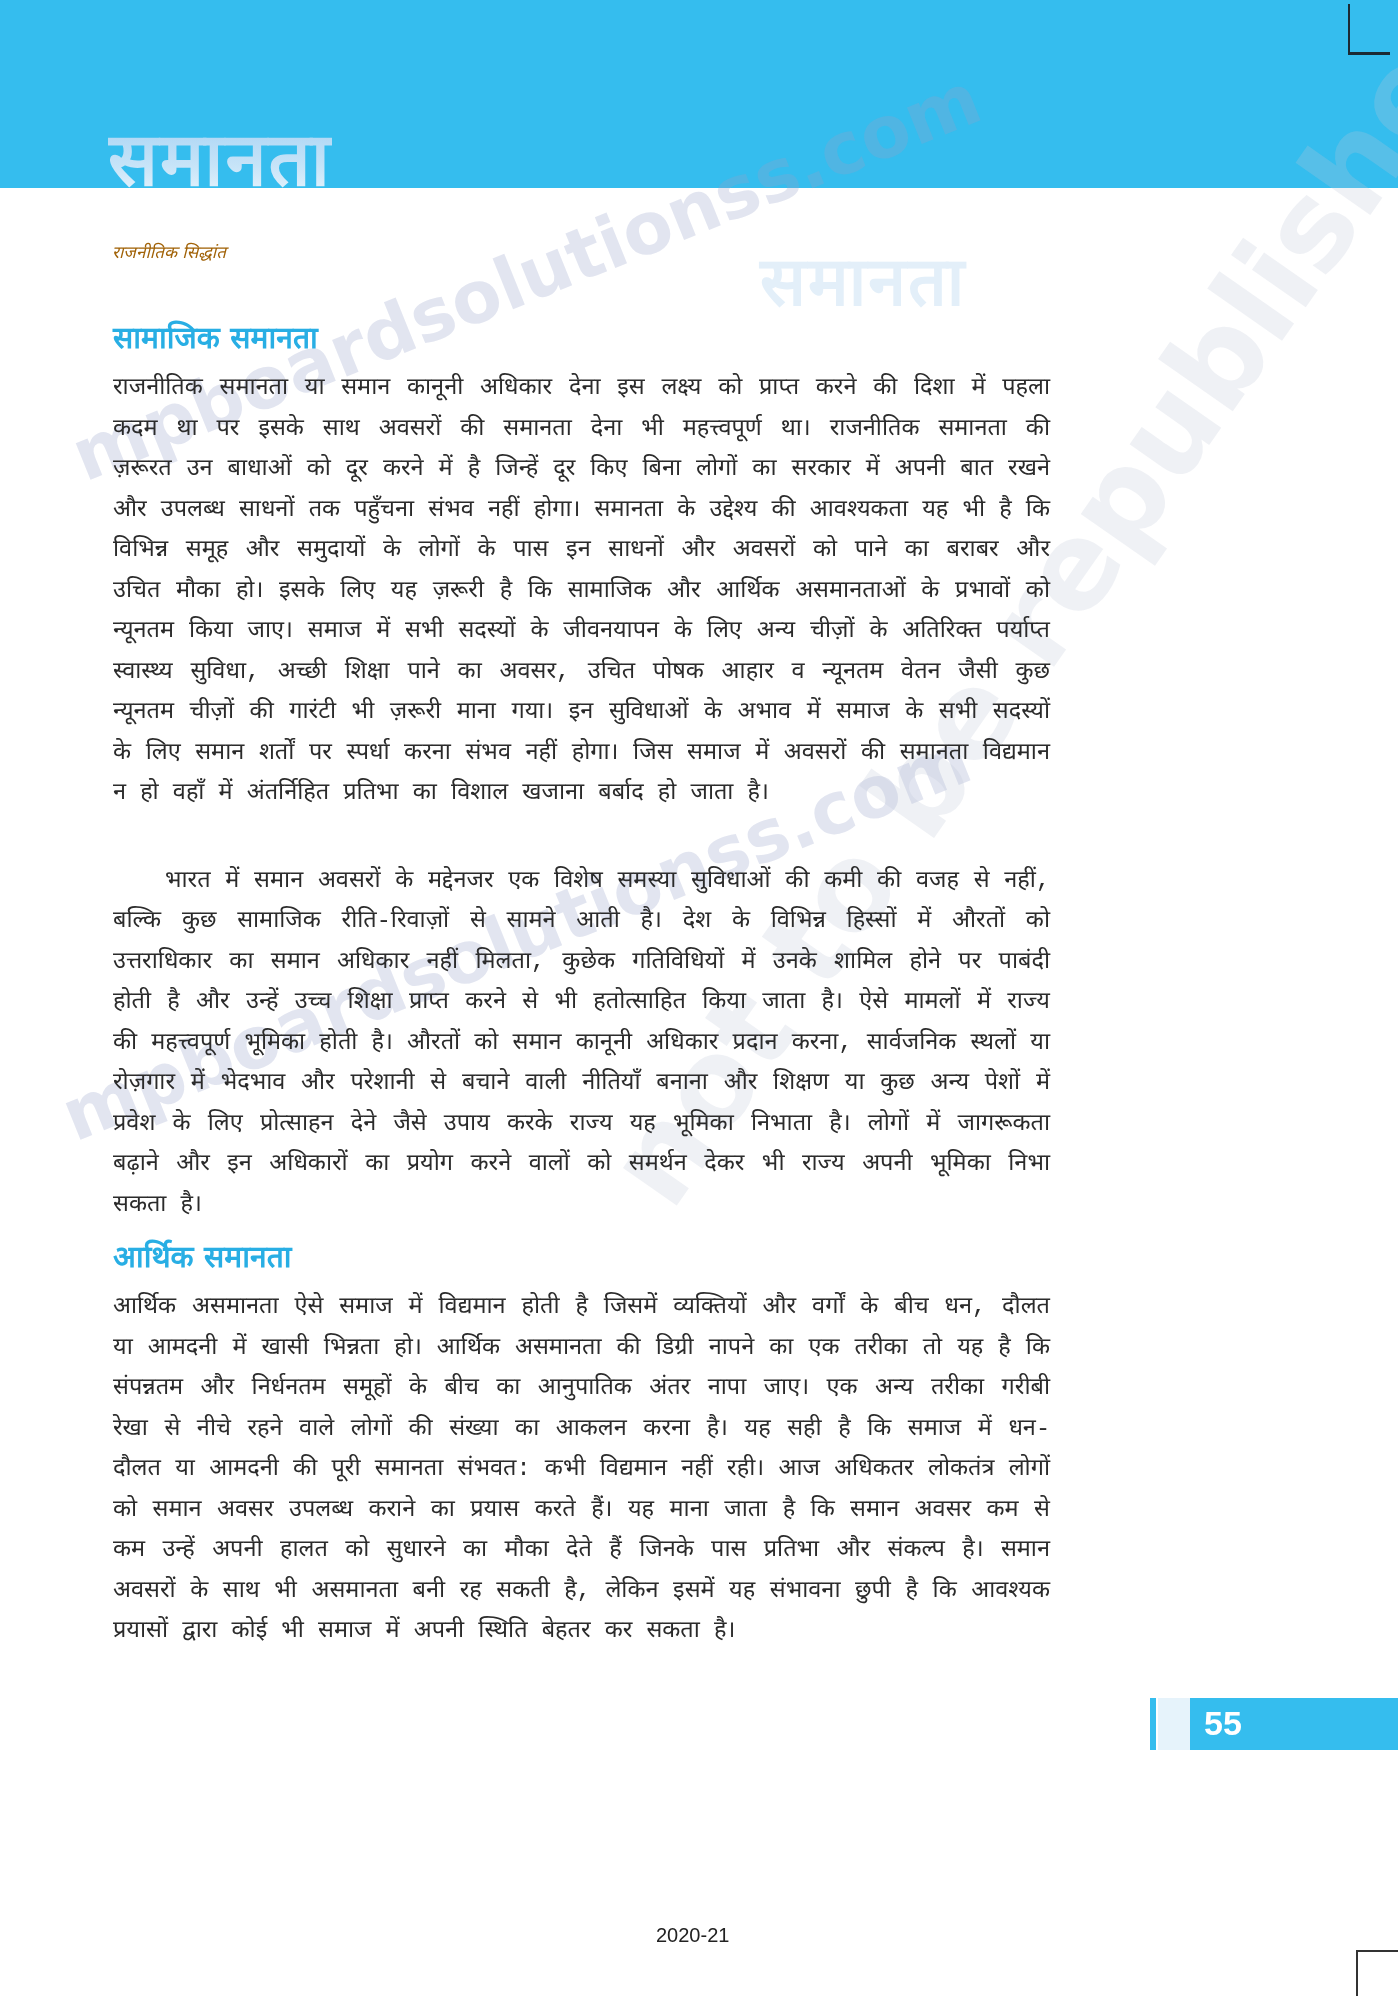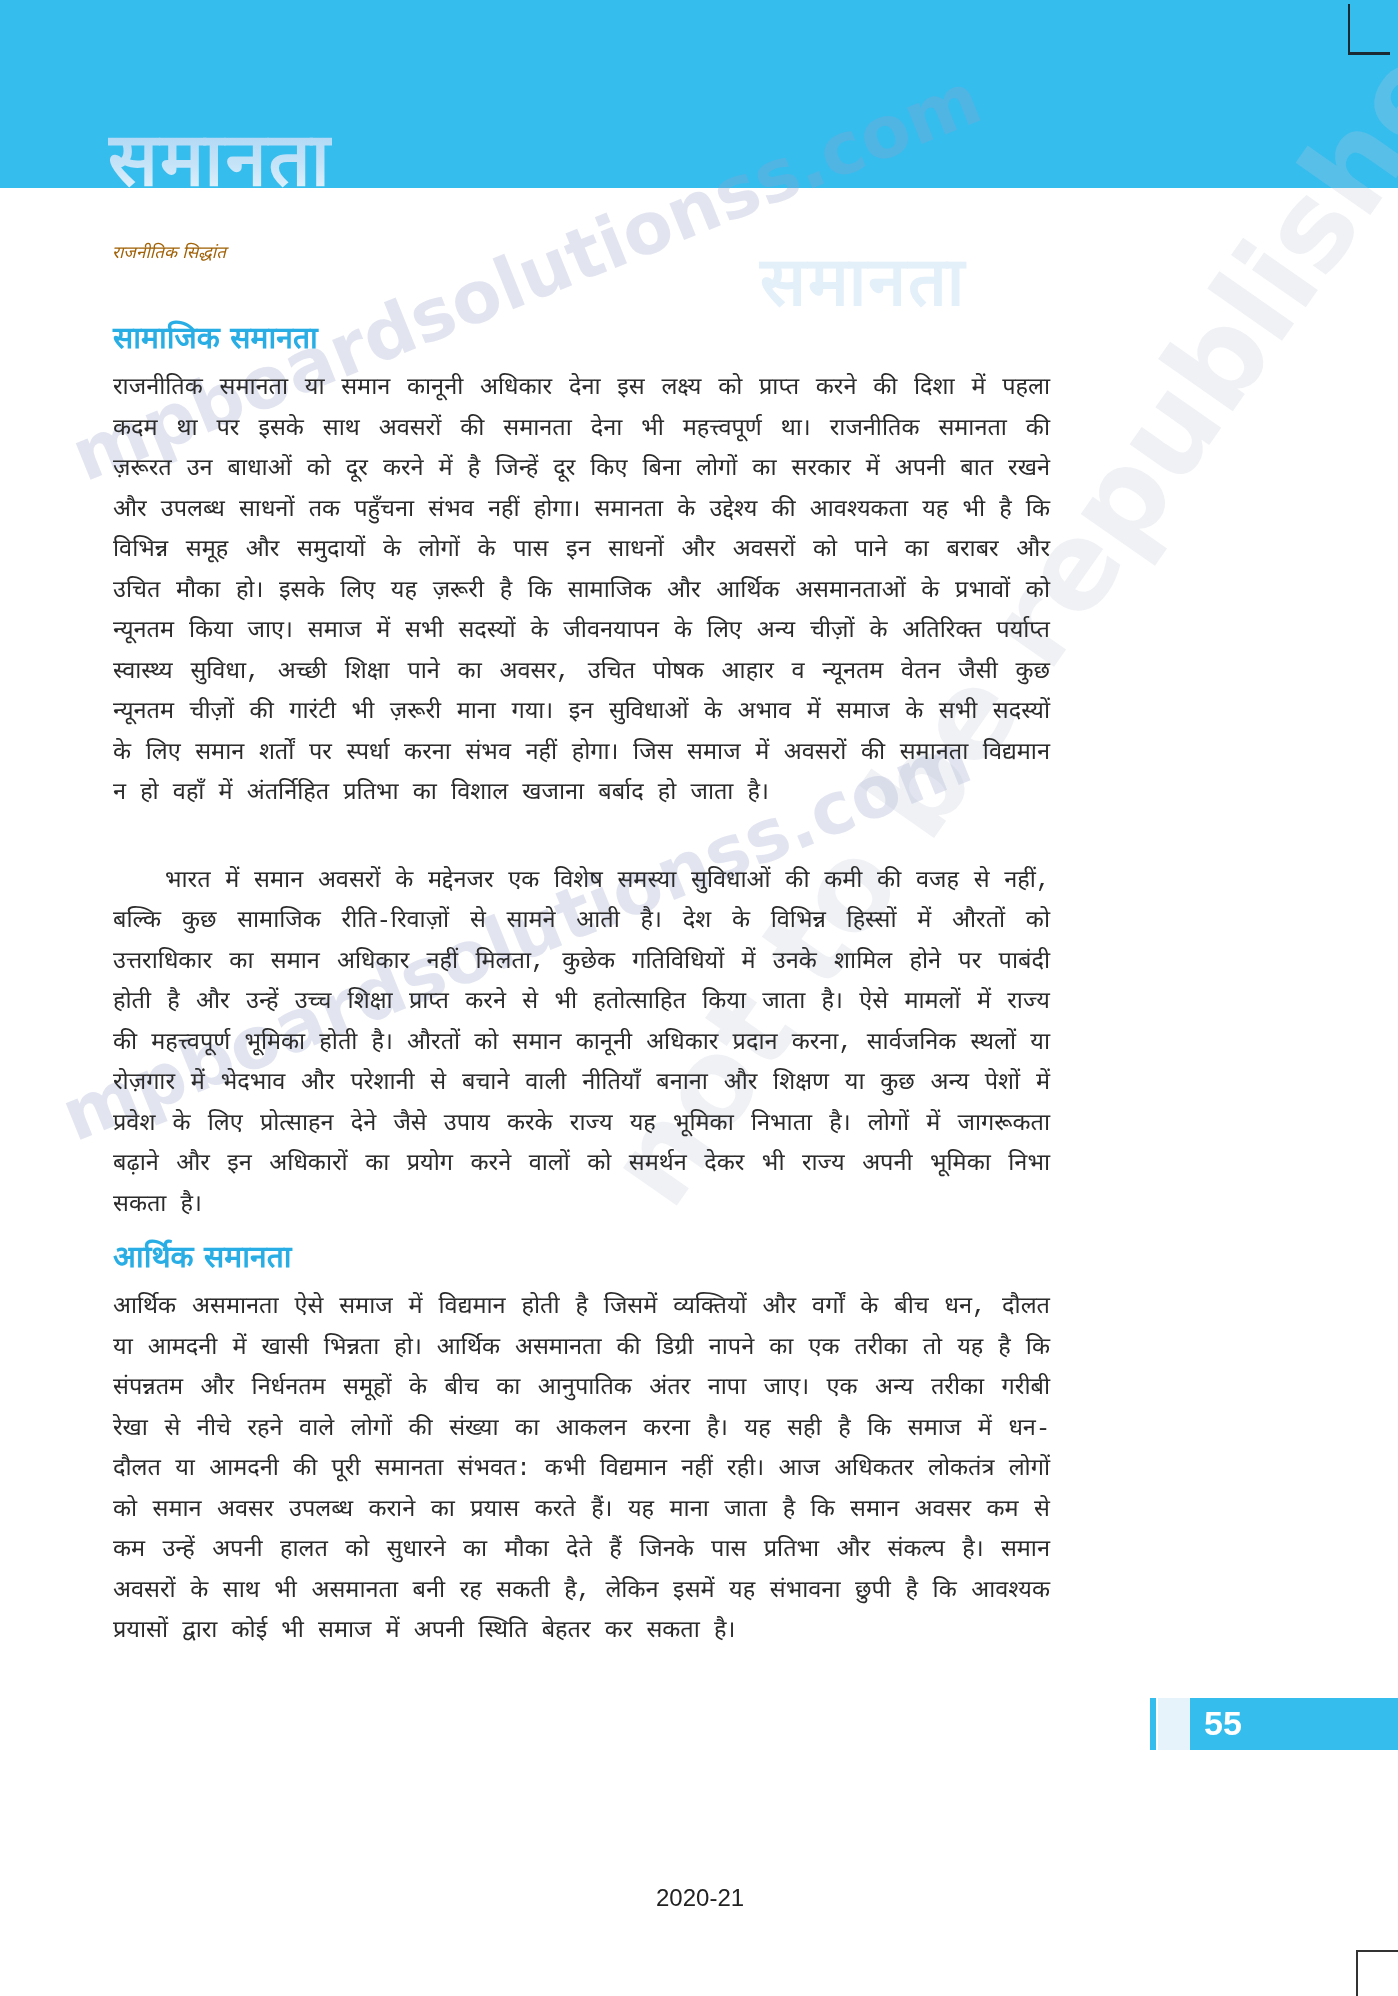--- a/index.html
+++ b/index.html
@@ -75,22 +75,22 @@
   }
   .page-number-box .fill {
     position: absolute; left: 40px; top: 0; width: 208px; height: 52px; background: #35bdee;
   }
   .page-number-box .num {
     position: absolute; left: 54px; top: 6px;
     font-family: "Liberation Sans", sans-serif; font-weight: bold;
     font-size: 34px; color: #ffffff;
   }
   .footer-year {
-    position: absolute; left: 656px; top: 1884px;
-    font-family: "Liberation Sans", sans-serif; font-size: 24px; color: #222;
+    position: absolute; left: 656px; top: 1924px;
+    font-family: "Liberation Sans", sans-serif; font-size: 20px; color: #222;
   }
 </style>
 </head>
 <body>
 
 <div class="header-band"></div>
 <div class="crop-mark-tr"></div>
 
 <div class="chapter-title">समानता</div>
 <div class="running-head">राजनीतिक सिद्धांत</div>

